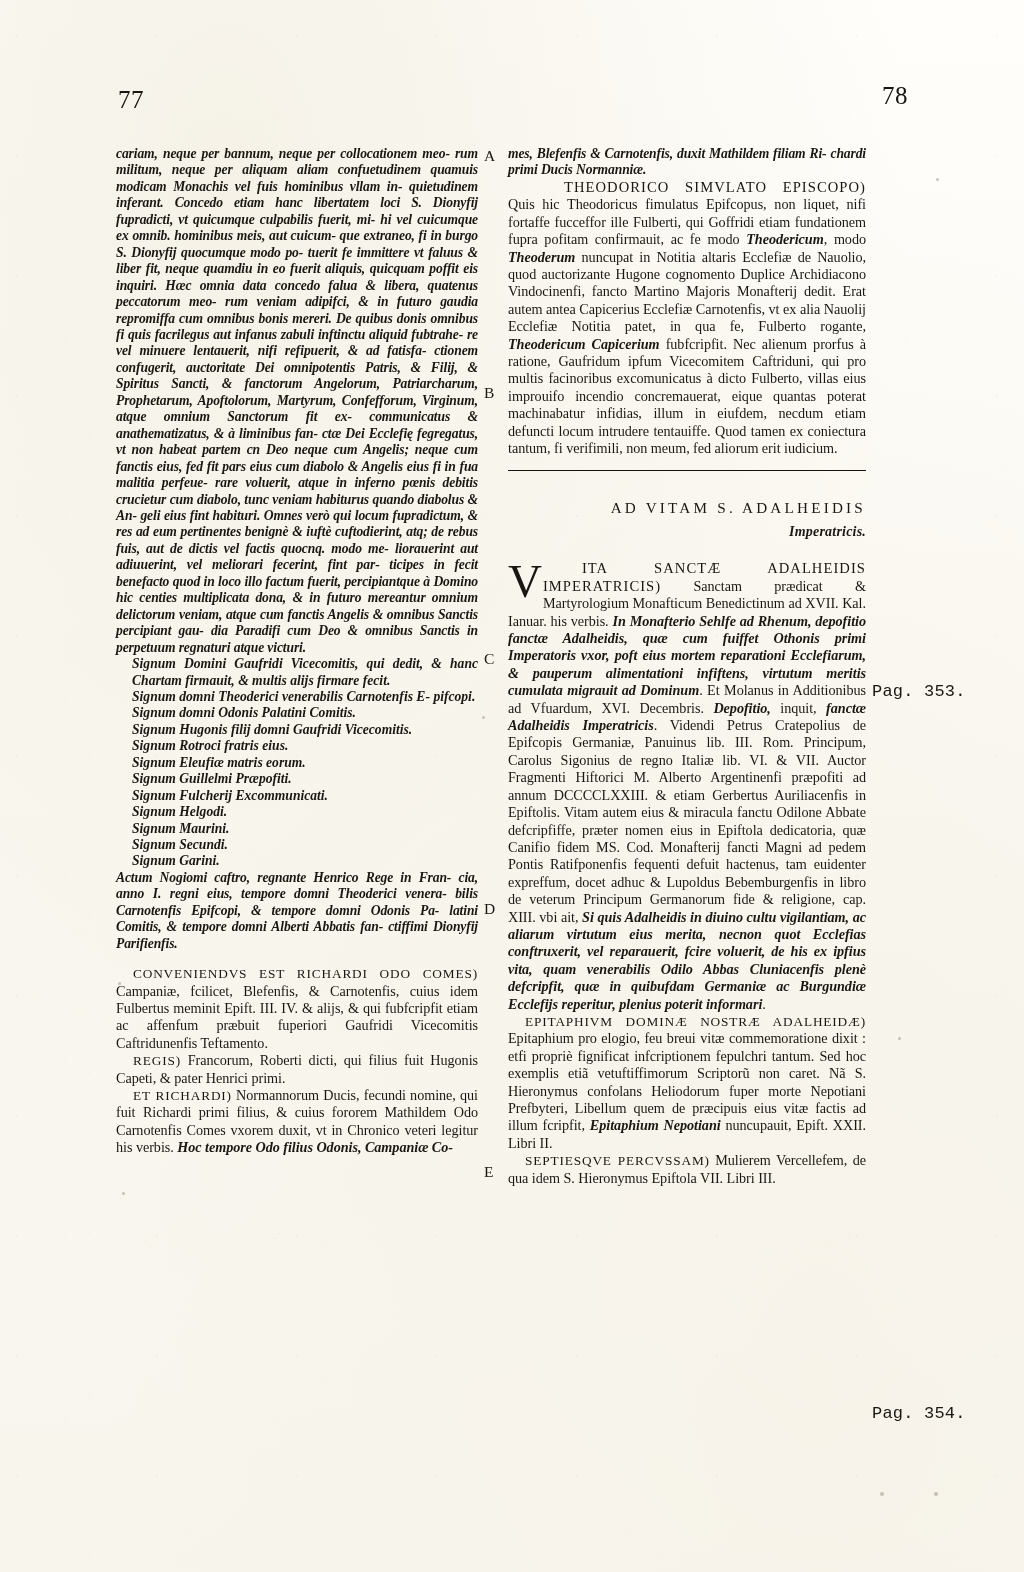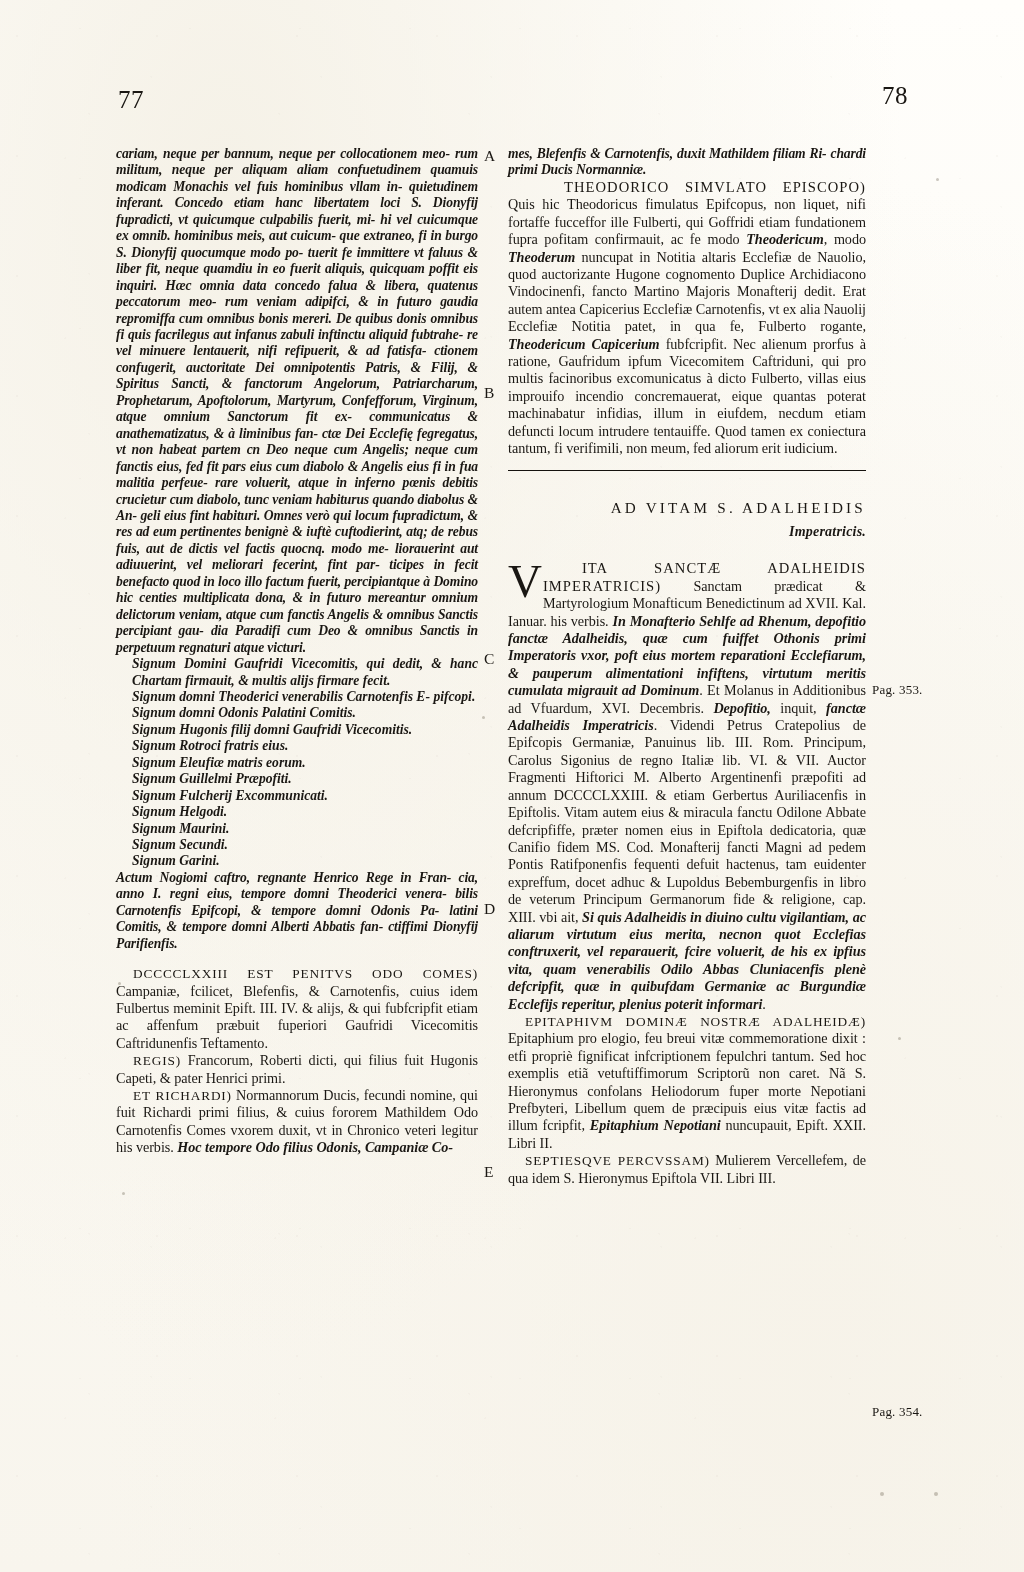--- a/index.html
+++ b/index.html
@@ -72,21 +72,21 @@
 
   
   .dropwrap{position:relative;margin-top:20px;}
   .dropcap{
     float:left;font-size:47px;line-height:38px;
     margin:2px 1px 0 0;font-family:"Liberation Serif",serif;
   }
 
   
   .mletter{position:absolute;font-size:15.5px;font-family:"Liberation Serif",serif;}
-  .pref{position:absolute;font-size:13px;font-family:Liberation Serif, serif;
+  .pref{position:absolute;font-size:17px;font-family:Liberation Mono, monospace;
     letter-spacing:.2px;white-space:nowrap;}
   .speck{position:absolute;background:#6b6050;border-radius:50%;opacity:.35;}
 </style>
 </head>
 <body>
 
 <div class="page">
   <div class="grain"></div>
 
   <div class="runhead">
@@ -147,21 +147,21 @@
     <p class="sig">Signum Garini.</p>
 
     <p class="ital"><span>Actum Nogiomi caftro, regnante Henrico Rege in Fran-</span>
       <span>cia, anno I. regni eius, tempore domni Theoderici venera-</span>
       <span>bilis Carnotenfis Epifcopi, &amp; tempore domni Odonis Pa-</span>
       <span>latini Comitis, &amp; tempore domni Alberti Abbatis fan-</span>
       <span>ctiffimi Dionyfij Parifienfis.</span></p>
 
     <div class="gap"></div>
 
-    <p class="rom ind"><span class="sc2">DCCCCLXXIII EST PENITVS ODO COMES)</span><span> Campaniæ, fcilicet, Blefenfis, &amp; Carnotenfis, cuius idem Fulbertus meminit Epift. III. IV. &amp; alijs, &amp; qui fubfcripfit etiam ac affenfum præbuit fuperiori Gaufridi Vicecomitis Caftridunenfis Teftamento.</span></p>
+    <p class="rom ind"><span class="sc2">CONVENIENDVS EST RICHARDI ODO COMES)</span><span> Campaniæ, fcilicet, Blefenfis, &amp; Carnotenfis, cuius idem Fulbertus meminit Epift. III. IV. &amp; alijs, &amp; qui fubfcripfit etiam ac affenfum præbuit fuperiori Gaufridi Vicecomitis Caftridunenfis Teftamento.</span></p>
 
     <p class="rom ind"><span class="sc2">REGIS)</span><span> Francorum, Roberti dicti, qui filius fuit Hugonis Capeti, &amp; pater Henrici primi.</span></p>
 
     <p class="rom ind"><span class="sc2">ET RICHARDI)</span><span> Normannorum Ducis, fecundi nomine, qui fuit Richardi primi filius, &amp; cuius fororem Mathildem Odo Carnotenfis Comes vxorem duxit, vt in Chronico veteri legitur his verbis. </span><span class="it">Hoc tempore Odo filius Odonis, Campaniæ Co-</span></p>
   </div>
 
   <div class="col col-r">
 
     <p class="ital"><span>mes, Blefenfis &amp; Carnotenfis, duxit Mathildem filiam Ri-</span>
       <span>chardi primi Ducis Normanniæ.</span></p>

